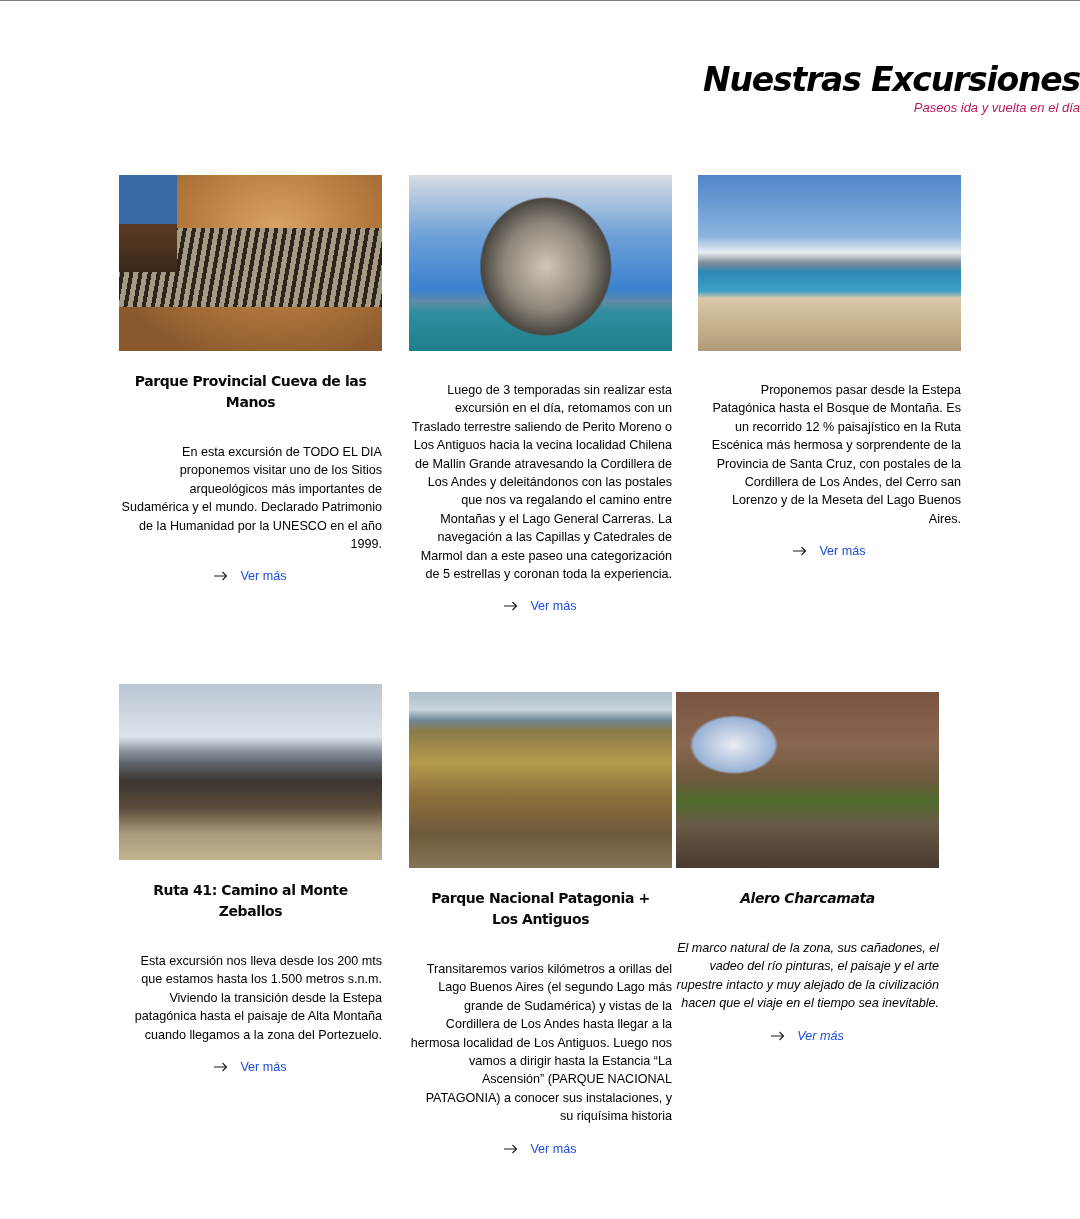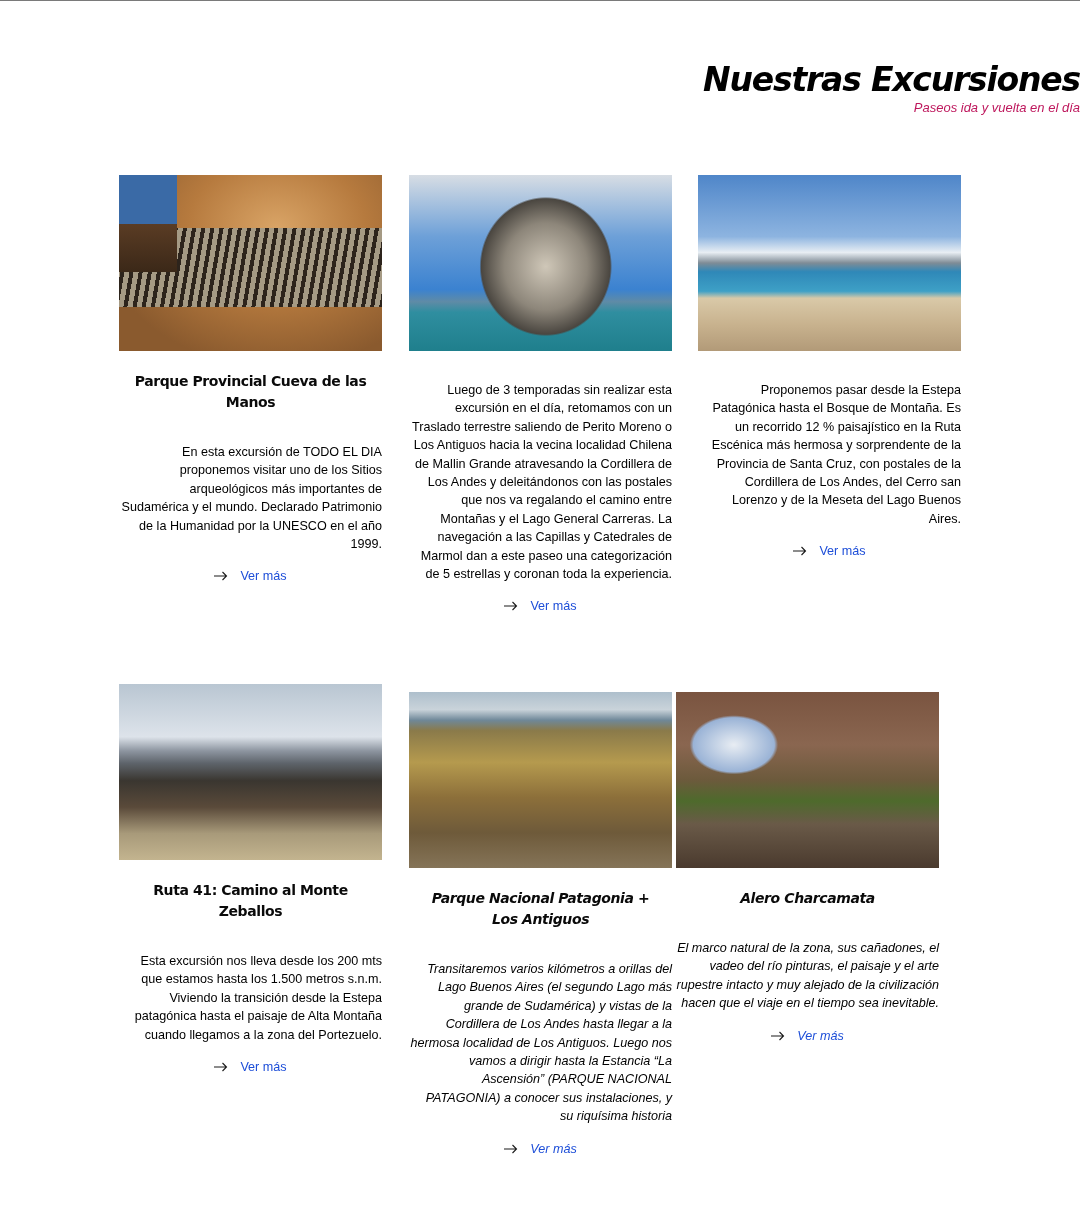--- a/index.html
+++ b/index.html
@@ -98,21 +98,21 @@
   <h3 class="card-title">Ruta 41: Camino al Monte Zeballos</h3>
   <p class="card-desc">Esta excursión nos lleva desde los 200 mts que estamos hasta los 1.500 metros s.n.m. Viviendo la transición desde la Estepa patagónica hasta el paisaje de Alta Montaña cuando llegamos a la zona del Portezuelo.</p>
   <a class="card-link">
     <svg class="arrow-icon" viewBox="0 0 14 10">
         <path d="M0 5 H12.5 M8.5 1 L12.5 5 L8.5 9" fill="none" stroke="#1a1a1a" stroke-width="1.1"></path>
       </svg>
     <span>Ver más</span>
   </a>
 </article>
 
-<article class="card" style="left:409px; top:692px;font-style:italic;">
+<article class="card" style="left:409px; top:692px;">
   <div class="card-image img-parque" aria-label="Vista aérea de la estancia con arboledas otoñales y lago"></div>
   <h3 class="card-title">Parque Nacional Patagonia + Los Antiguos</h3>
   <p class="card-desc">Transitaremos varios kilómetros a orillas del Lago Buenos Aires (el segundo Lago más grande de Sudamérica) y vistas de la Cordillera de Los Andes hasta llegar a la hermosa localidad de Los Antiguos. Luego nos vamos a dirigir hasta la Estancia “La Ascensión” (PARQUE NACIONAL PATAGONIA) a conocer sus instalaciones, y su riquísima historia</p>
   <a class="card-link">
     <svg class="arrow-icon" viewBox="0 0 14 10">
         <path d="M0 5 H12.5 M8.5 1 L12.5 5 L8.5 9" fill="none" stroke="#1a1a1a" stroke-width="1.1"></path>
       </svg>
     <span>Ver más</span>
   </a>
 </article>

